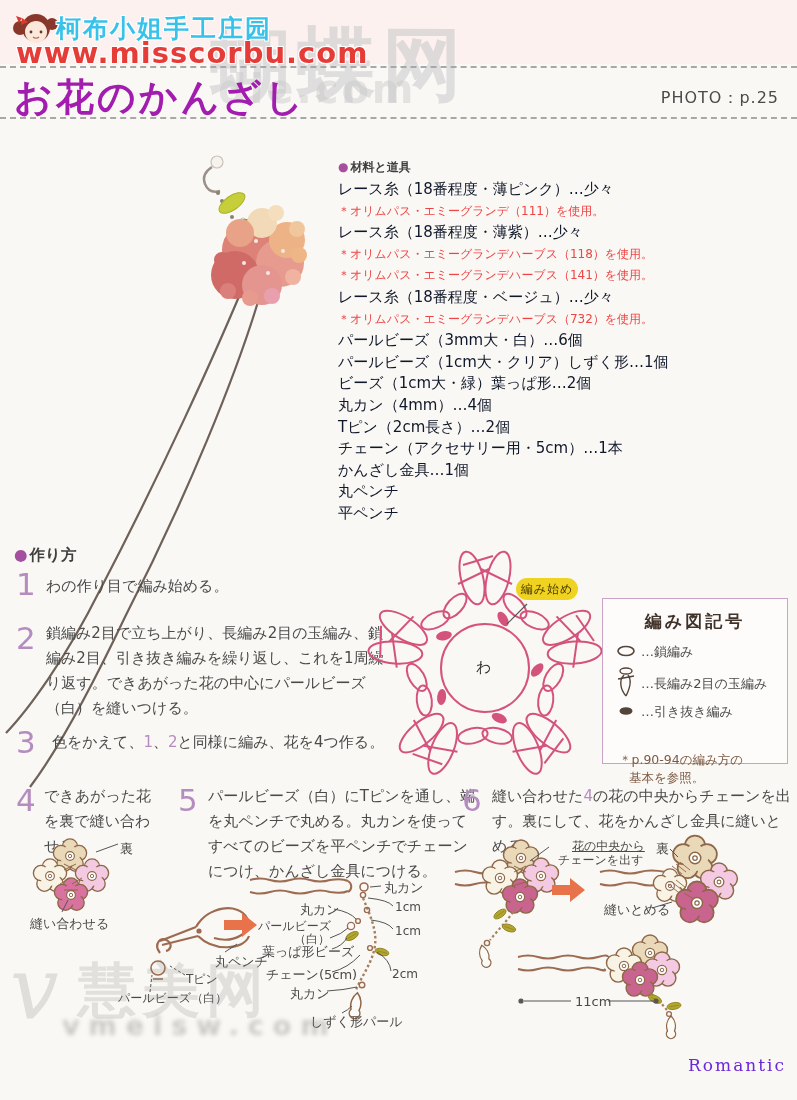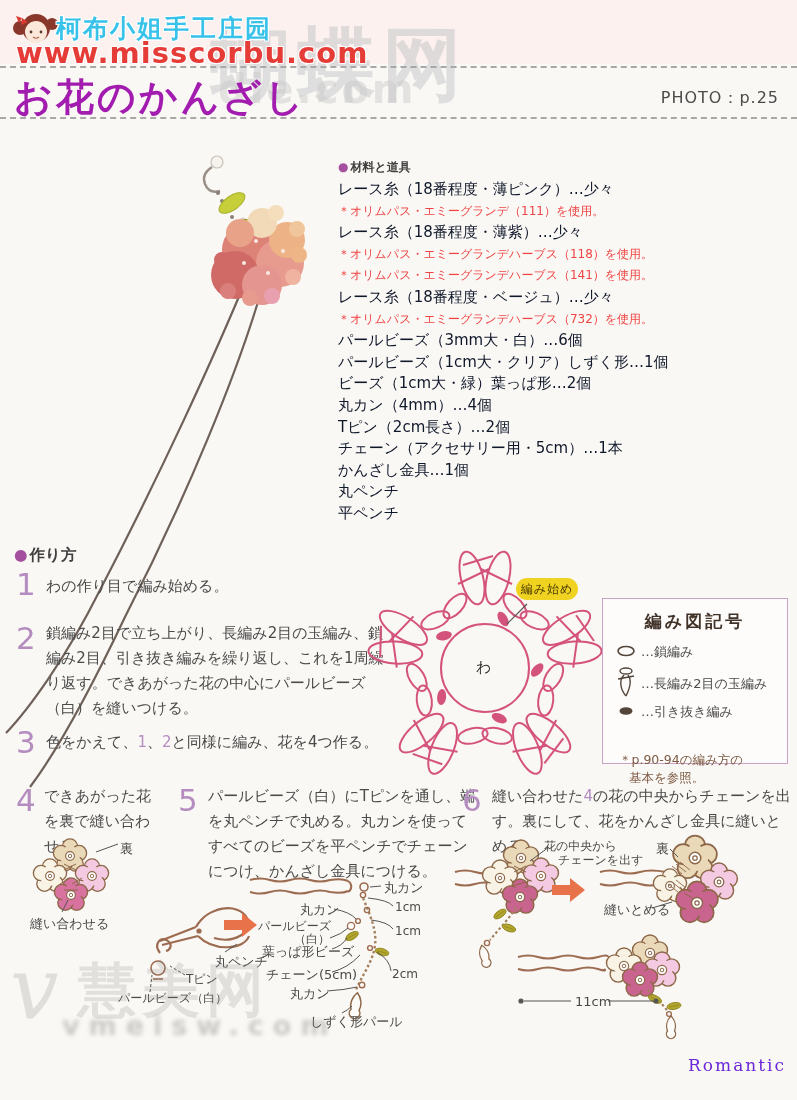--- a/index.html
+++ b/index.html
@@ -142,21 +142,21 @@
 
   <div class="sec-head"><span class="bullet">●</span><span>作り方</span></div>
 
   <div class="stepnum" style="left:16px;top:566px;">1</div>
   <div class="steptext" style="left:46px;top:574px;width:320px;">わの作り目で編み始める。</div>
 
   <div class="stepnum" style="left:16px;top:620px;">2</div>
   <div class="steptext" style="left:46px;top:621px;width:338px;">鎖編み2目で立ち上がり、長編み2目の玉編み、鎖編み2目、引き抜き編みを繰り返し、これを1周繰り返す。できあがった花の中心にパールビーズ（白）を縫いつける。</div>
 
   <div class="stepnum" style="left:16px;top:724px;">3</div>
-  <div class="steptext" style="left:46px;top:730px;width:342px;"><span>色をかえて、</span><span class="pnum">1</span><span>、</span><span class="pnum">2</span><span>と同様に編み、花を4つ作る。</span></div>
+  <div class="steptext" style="left:52px;top:730px;width:342px;"><span>色をかえて、</span><span class="pnum">1</span><span>、</span><span class="pnum">2</span><span>と同様に編み、花を4つ作る。</span></div>
 
   <div class="stepnum" style="left:16px;top:782px;">4</div>
   <div class="steptext" style="left:44px;top:784px;width:118px;">できあがった花を裏で縫い合わせる。</div>
 
   <div class="stepnum" style="left:178px;top:782px;">5</div>
   <div class="steptext" style="left:208px;top:784px;width:274px;">パールビーズ（白）にTピンを通し、端を丸ペンチで丸める。丸カンを使ってすべてのビーズを平ペンチでチェーンにつけ、かんざし金具につける。</div>
 
   <div class="stepnum" style="left:462px;top:782px;">6</div>
   <div class="steptext" style="left:492px;top:784px;width:300px;"><span>縫い合わせた</span><span class="pnum">4</span><span>の花の中央からチェーンを出す。裏にして、花をかんざし金具に縫いとめる。</span></div>
 
@@ -368,21 +368,21 @@
   <span class="lbl" style="left:300px;top:901px;">丸カン</span>
   <span class="lbl sm" style="left:258px;top:918px;">パールビーズ</span>
   <span class="lbl sm" style="left:294px;top:931px;">（白）</span>
   <span class="lbl sm" style="left:395px;top:924px;">1cm</span>
   <span class="lbl" style="left:262px;top:943px;">葉っぱ形ビーズ</span>
   <span class="lbl" style="left:266px;top:966px;">チェーン(5cm)</span>
   <span class="lbl sm" style="left:392px;top:967px;">2cm</span>
   <span class="lbl" style="left:290px;top:985px;">丸カン</span>
   <span class="lbl" style="left:310px;top:1013px;">しずく形パール</span>
 
-  <span class="lbl sm" style="left:544px;top:838px;">花の中央から</span>
+  <span class="lbl sm" style="left:572px;top:838px;text-decoration:underline;">花の中央から</span>
   <span class="lbl sm" style="left:558px;top:852px;">チェーンを出す</span>
   <span class="lbl" style="left:656px;top:840px;">裏</span>
   <span class="lbl" style="left:604px;top:901px;">縫いとめる</span>
   <span class="lbl" style="left:575px;top:994px;">11cm</span>
 
   <div id="wm-bottom-v">v</div>
   <div id="wm-bottom">慧美网</div>
   <div id="wm-bottom-sub">vmeisw.com</div>
 
   <div id="footer">

